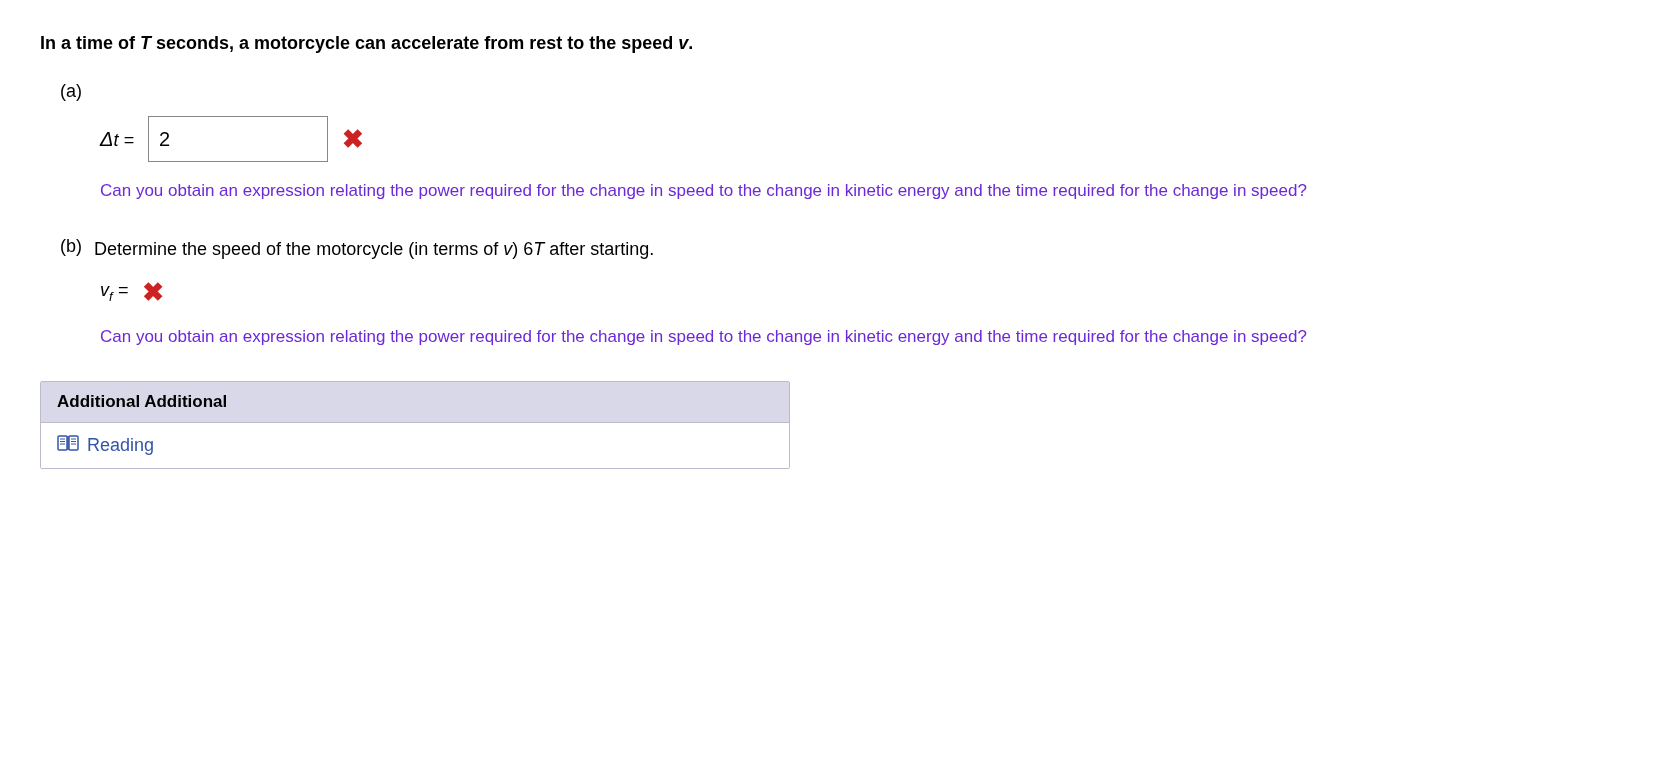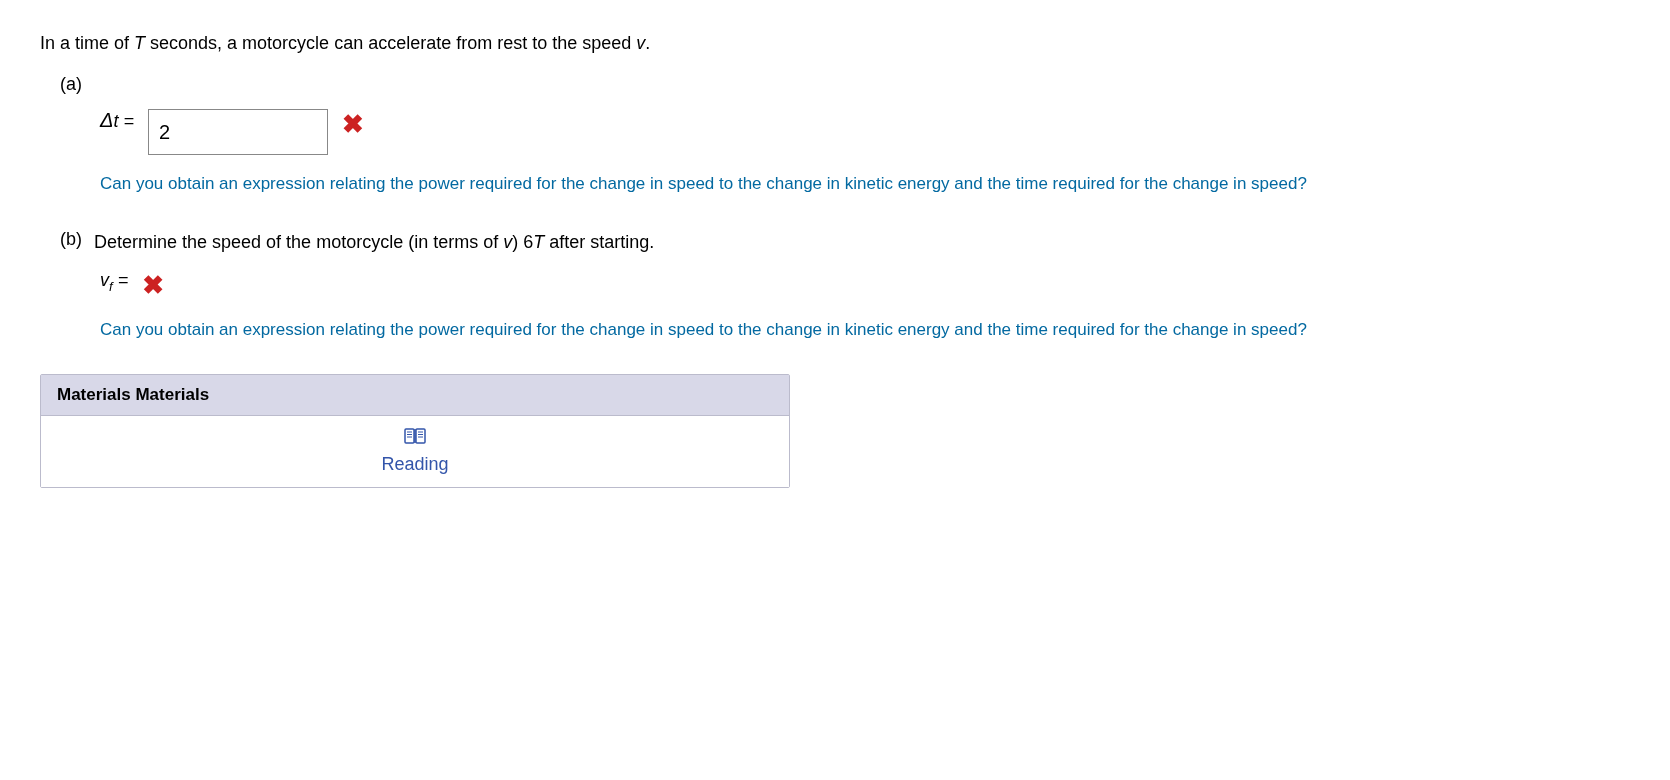--- a/index.html
+++ b/index.html
@@ -13,22 +13,23 @@
       font-size: 18px;
       background: #ffffff;
       color: #000000;
       padding: 30px 40px;
       width: 1670px;
       min-height: 780px;
     }
 
     .intro-text {
       font-size: 18px;
-      margin-bottom: 17px;
+      margin-bottom: 24px;
       line-height: 1.5;
+      font-weight: bold;
     }
 
     .intro-text em {
       font-style: italic;
     }
 
     .part {
       margin-bottom: 32px;
       padding-left: 20px;
     }
@@ -45,21 +46,21 @@
       font-size: 18px;
       white-space: nowrap;
     }
 
     .part-label .part-text {
       line-height: 1.5;
     }
 
     .answer-row {
       display: flex;
-      align-items: flex-start;
+      align-items: center;
       gap: 14px;
       margin-left: 40px;
       margin-bottom: 16px;
     }
 
     .answer-label {
       font-size: 18px;
       font-style: italic;
       white-space: nowrap;
     }
@@ -79,21 +80,21 @@
 
     .x-mark {
       color: #cc2222;
       font-size: 26px;
       font-weight: bold;
       cursor: pointer;
       user-select: none;
     }
 
     .hint-text {
-      color: #0369a1;
+      color: #6d28d9;
       font-size: 17px;
       line-height: 1.5;
       margin-left: 40px;
       margin-bottom: 8px;
       max-width: 1400px;
     }
 
     .additional-materials {
       margin-top: 24px;
       border: 1px solid #bbbbcc;
@@ -110,27 +111,26 @@
     }
 
     .additional-materials-body {
       padding: 12px 16px;
       background: #ffffff;
       border-top: 1px solid #bbbbcc;
     }
 
     .reading-link {
       display: flex;
-      align-items: center;
+      align-items: flex-start;
       gap: 8px;
       color: #3355aa;
       font-size: 18px;
       text-decoration: none;
       cursor: pointer;
-      flex-direction: column;
     }
 
     .reading-icon {
       width: 22px;
       height: 18px;
       position: relative;
       display: inline-flex;
       align-items: center;
       justify-content: center;
     }
@@ -179,21 +179,21 @@
     <span class="answer-label">
       <em>v</em><sub><em>f</em></sub> =
     </span>
     <span class="x-mark">✖</span>
   </div>
 
   <div class="hint-text">Can you obtain an expression relating the power required for the change in speed to the change in kinetic energy and the time required for the change in speed?</div>
 </div>
 
 <div class="additional-materials">
-  <div class="additional-materials-header">Materials Materials</div>
+  <div class="additional-materials-header">Additional Additional</div>
   <div class="additional-materials-body">
     <a class="reading-link" href="#">
       <span class="reading-icon">
         <svg viewBox="0 0 22 18" fill="none" xmlns="http://www.w3.org/2000/svg">
           <rect x="1" y="1" width="9" height="14" rx="1" stroke="#3355aa" stroke-width="1.5" fill="white"></rect>
           <rect x="12" y="1" width="9" height="14" rx="1" stroke="#3355aa" stroke-width="1.5" fill="white"></rect>
           <line x1="11" y1="1" x2="11" y2="15" stroke="#3355aa" stroke-width="1.5"></line>
           <line x1="3" y1="4" x2="8" y2="4" stroke="#3355aa" stroke-width="1"></line>
           <line x1="3" y1="6.5" x2="8" y2="6.5" stroke="#3355aa" stroke-width="1"></line>
           <line x1="3" y1="9" x2="8" y2="9" stroke="#3355aa" stroke-width="1"></line>

